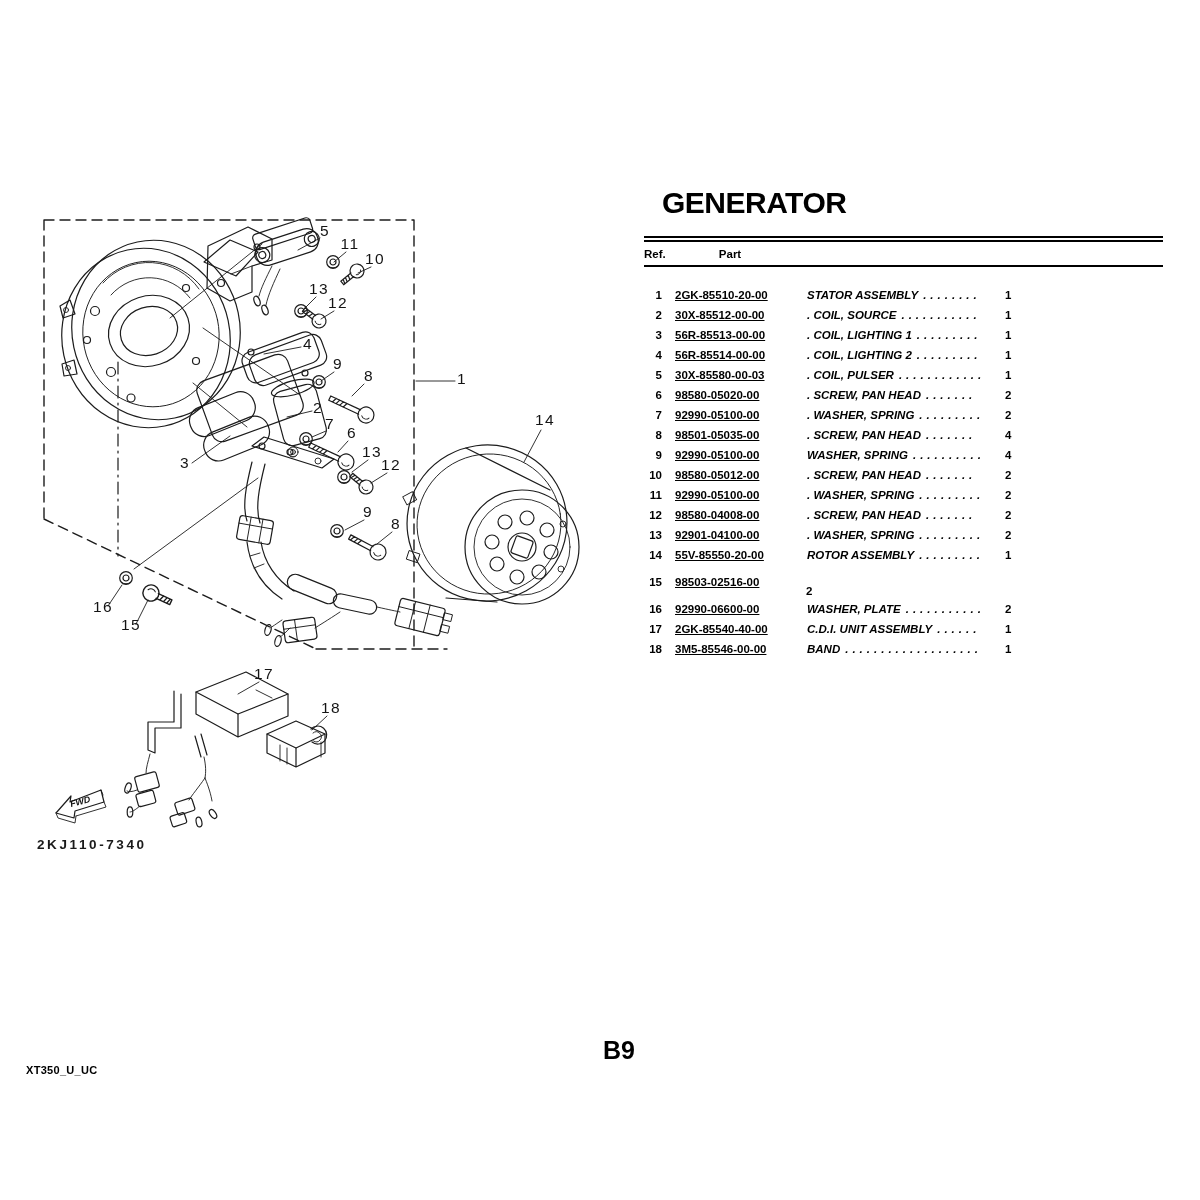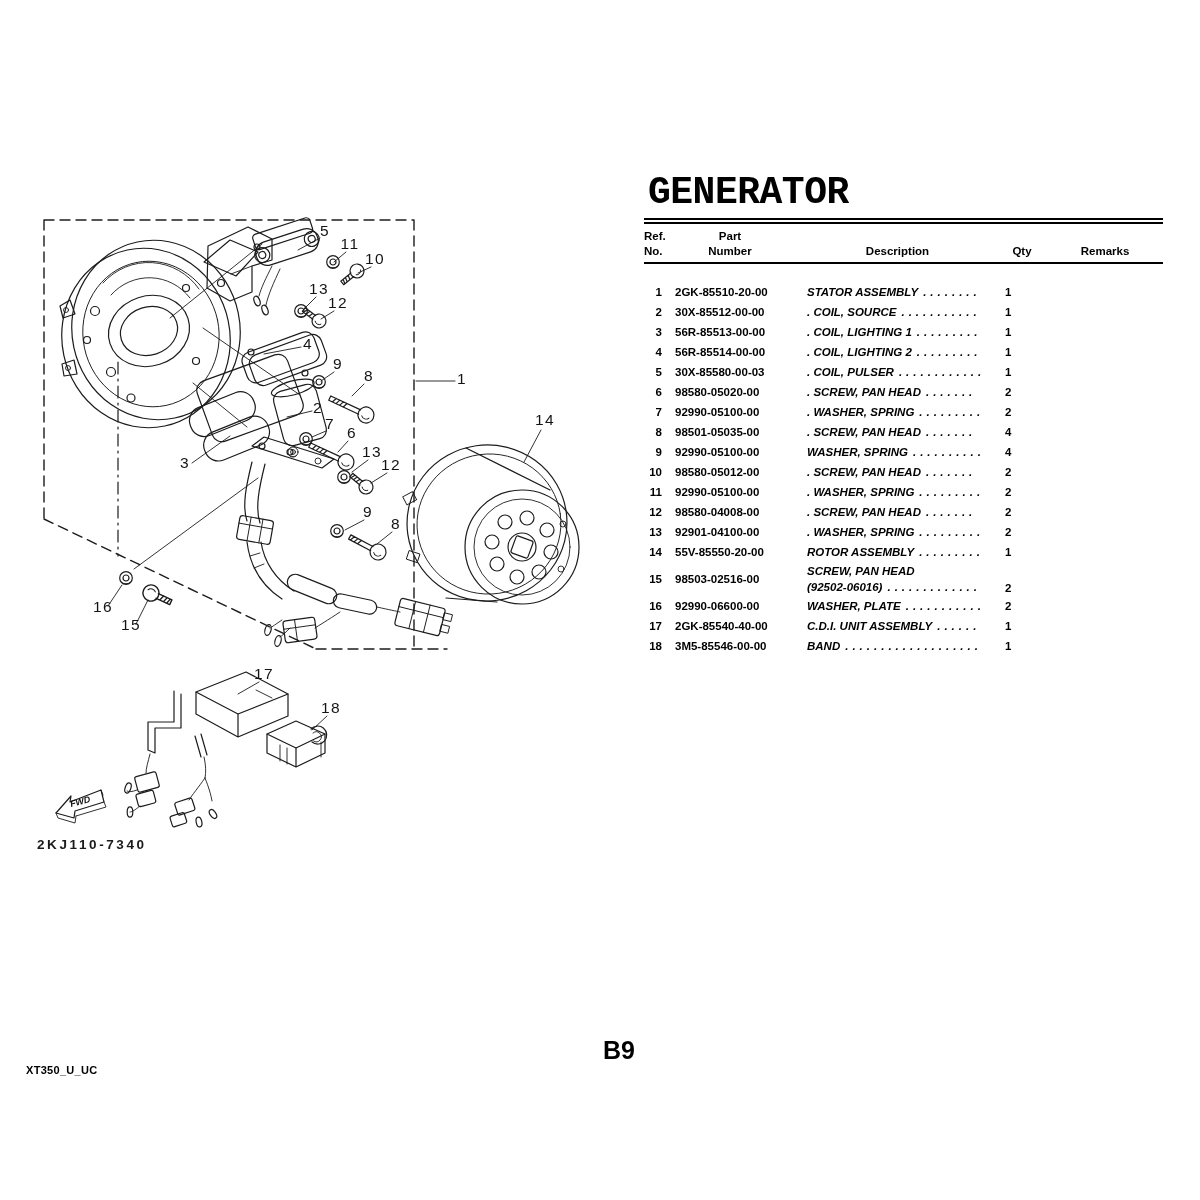--- a/index.html
+++ b/index.html
@@ -15,34 +15,34 @@
   .dash{stroke-dasharray:10 6;stroke-width:1.4;}
   .dashdot{stroke-dasharray:12 5 2 5;stroke-width:1.2;}
   .callout{font-family:"Liberation Sans",sans-serif;font-size:15.5px;letter-spacing:1.5px;
            fill:#141414;stroke:none;}
   .code-text{font-family:"Liberation Sans",sans-serif;font-size:13.5px;font-weight:700;
              letter-spacing:2.6px;fill:#1a1a1a;stroke:none;}
   .fwd-text{font-family:"Liberation Sans",sans-serif;font-size:9px;font-weight:700;
             font-style:italic;fill:#111;stroke:none;}
   
   .table-block{position:absolute;left:644px;top:170px;width:519px;}
-  .tbl-title{font-size:38px;font-weight:bold;letter-spacing:-0.5px;margin:4px;line-height:1;font-family:Liberation Mono, monospace;}
+  .tbl-title{font-size:30px;font-weight:bold;letter-spacing:-0.5px;margin:18px;line-height:1;}
   .double-rule{margin-top:6px;height:2px;border-top:2px solid #000;border-bottom:2px solid #000;}
   .hdr-grid,.row{display:grid;grid-template-columns:18px 136px 199px 50px 1fr;}
   .hdr-grid{font-size:11.5px;font-weight:bold;margin-top:5px;line-height:15px;}
   .h-ref{text-align:left;white-space:nowrap;}
   .h-part,.h-desc,.h-qty,.h-remarks{text-align:center;white-space:nowrap;}
   .hdr-rule{border-top:2px solid #000;margin-top:3px;}
   .rows{margin-top:18px;font-size:11.5px;font-weight:bold;}
   .row{height:20px;align-items:center;}
   .row.two-line{height:34px;}
   .row.two-line .c-desc{line-height:16px;}
   .row.two-line .c-qty{align-self:end;padding-bottom:2px;}
   .c-ref{text-align:right;}
-  .c-part{padding-left:13px;white-space:nowrap;}
+  .c-part{padding-left:13px;white-space:nowrap;text-decoration:underline;}
   .c-desc{padding-left:9px;white-space:nowrap;font-style:italic;}
   .c-qty{padding-left:8px;}
   .dots{letter-spacing:4px;padding-left:5px;}
   
   .footer-left{position:absolute;left:26px;top:1064px;font-size:11px;font-weight:bold;letter-spacing:0.3px;}
   .page-num{position:absolute;left:603px;top:1036px;font-size:25px;font-weight:bold;}
 </style>
 </head>
 <body>
 
@@ -300,27 +300,20 @@
   <h1 class="tbl-title">GENERATOR</h1>
   <div class="double-rule"></div>
 
   <div class="hdr-grid">
     <div class="h-ref">Ref.</div>
     <div class="h-part">Part</div>
     <div></div>
       <div></div>
       <div></div>
   </div>
-  <div class="hdr-grid" style="margin-top:0;">
-    <div class="h-ref">No.</div>
-    <div class="h-part">Number</div>
-    <div class="h-desc">Description</div>
-    <div class="h-qty">Qty</div>
-    <div class="h-remarks">Remarks</div>
-  </div>
   <div class="hdr-rule"></div>
 
   <div class="rows">
       <div class="row">
         <div class="c-ref">1</div>
         <div class="c-part">2GK-85510-20-00</div>
         <div class="c-desc">
           <div>STATOR ASSEMBLY<span class="dots">........</span></div>
         </div>
         <div class="c-qty">1</div>
@@ -439,24 +432,20 @@
         <div class="c-part">55V-85550-20-00</div>
         <div class="c-desc">
           <div>ROTOR ASSEMBLY<span class="dots">.........</span></div>
         </div>
         <div class="c-qty">1</div>
         <div class="c-remarks"></div>
       </div>
       <div class="row two-line">
         <div class="c-ref">15</div>
         <div class="c-part">98503-02516-00</div>
-        <div class="c-desc">
-          <div>SCREW, PAN HEAD</div>
-          <div>(92502-06016)<span class="dots">.............</span></div>
-        </div>
         <div class="c-qty">2</div>
         <div class="c-remarks"></div>
       </div>
       <div class="row">
         <div class="c-ref">16</div>
         <div class="c-part">92990-06600-00</div>
         <div class="c-desc">
           <div>WASHER, PLATE<span class="dots">...........</span></div>
         </div>
         <div class="c-qty">2</div>

